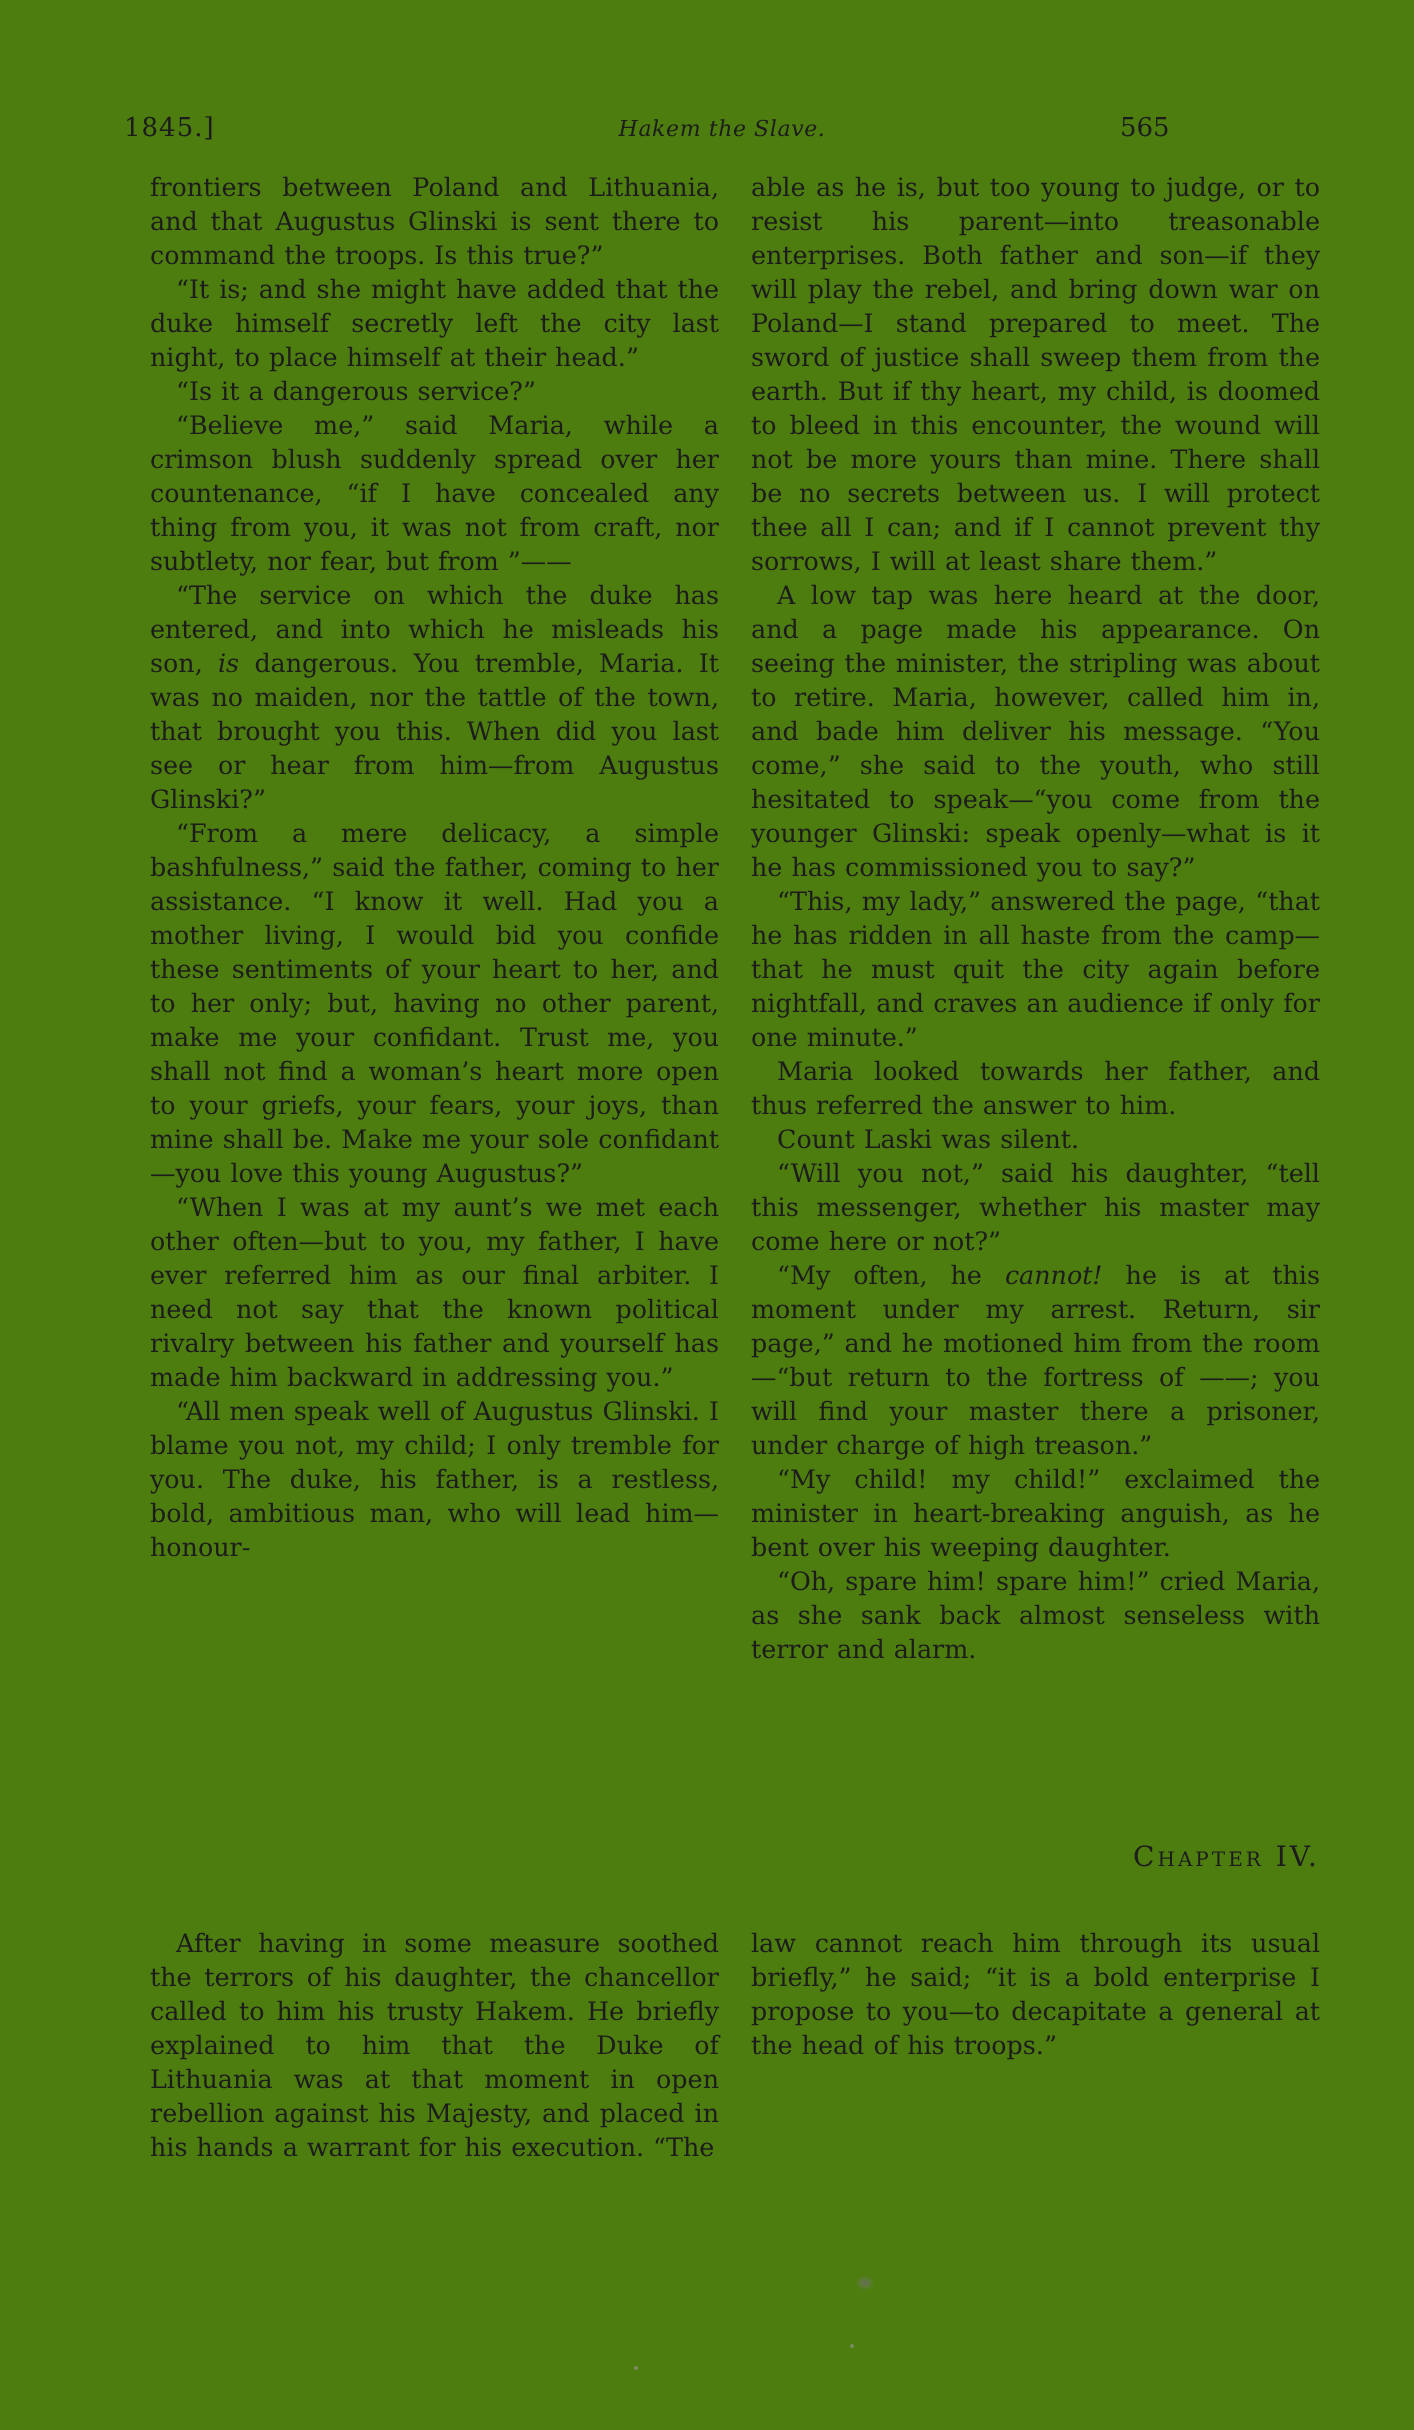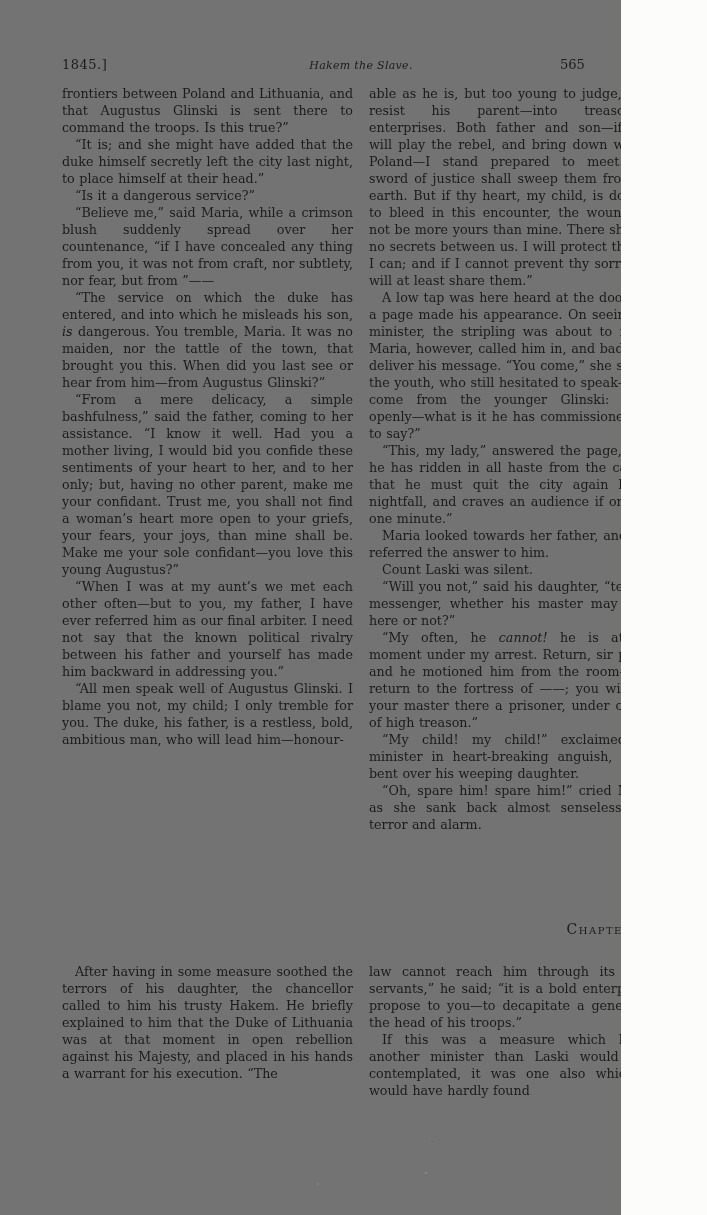--- a/index.html
+++ b/index.html
@@ -1,40 +1,40 @@
 <!DOCTYPE html>
 <html><head>
 <meta charset="utf-8">
 <style>
   html, body { margin: 0; padding: 0; background: #fcfcfa; }
   .page {
     position: relative;
-    width: 621px;
+    width: 707px;
     height: 1215px;
-    background: #737373;
+    background: #4d7c0f;
     font-family: "DejaVu Serif", serif;
     color: #1c1c1c;
     overflow: hidden;
   }
   .content {
     position: absolute;
     left: 62px;
     top: 57px;
     width: 598px;
   }
   .page-header {
     display: flex;
     align-items: baseline;
     font-size: 13px;
     margin-bottom: 13px;
   }
   .ph-left  { width: 100px; letter-spacing: 0.5px; }
   .ph-center{ flex: 1; text-align: center; font-style: italic; font-size: 11px; letter-spacing: 0.3px; }
   .ph-right { width: 100px; }
-  .two-col { display: flex; gap: 16px; }
+  .two-col { display: flex; gap: 16px; margin-left: 13px; }
   .col { width: 291px; }
   .sec1 { height: 824px; overflow: hidden; }
   .par {
     margin: 0;
     text-align: justify;
     font-size: 12.7px;
     line-height: 17px;
     word-spacing: 0.5px;
   }
   .par.indent { text-indent: 13px; }
@@ -95,22 +95,21 @@
         </div>
     </div>
 
     <div class="chapter-heading">Chapter IV.</div>
 
     <div class="two-col">
       <div class="col">
           <p class="par indent"><span>After having in some measure soothed the terrors of his daughter, the chancellor called to him his trusty Hakem. He briefly explained to him that the Duke of Lithuania was at that moment in open rebellion against his Majesty, and placed in his hands a warrant for his execution. “The</span></p>
         </div>
       <div class="col">
-          <p class="par"><span>law cannot reach him through its usual servants,” he said; “it is a bold enterprise I propose to you—to decapitate a general at the head of his troops.”</span></p>
-          <p class="par indent"><span>If this was a measure which hardly another minister than Laski would have contemplated, it was one also which he would have hardly found</span></p>
+          <p class="par"><span>law cannot reach him through its usual briefly,” he said; “it is a bold enterprise I propose to you—to decapitate a general at the head of his troops.”</span></p>
         </div>
     </div>
 
   </div>
 
   <div class="smudge"></div>
   <div class="speck speck-a"></div>
   <div class="speck speck-b"></div>
 </div>
 

